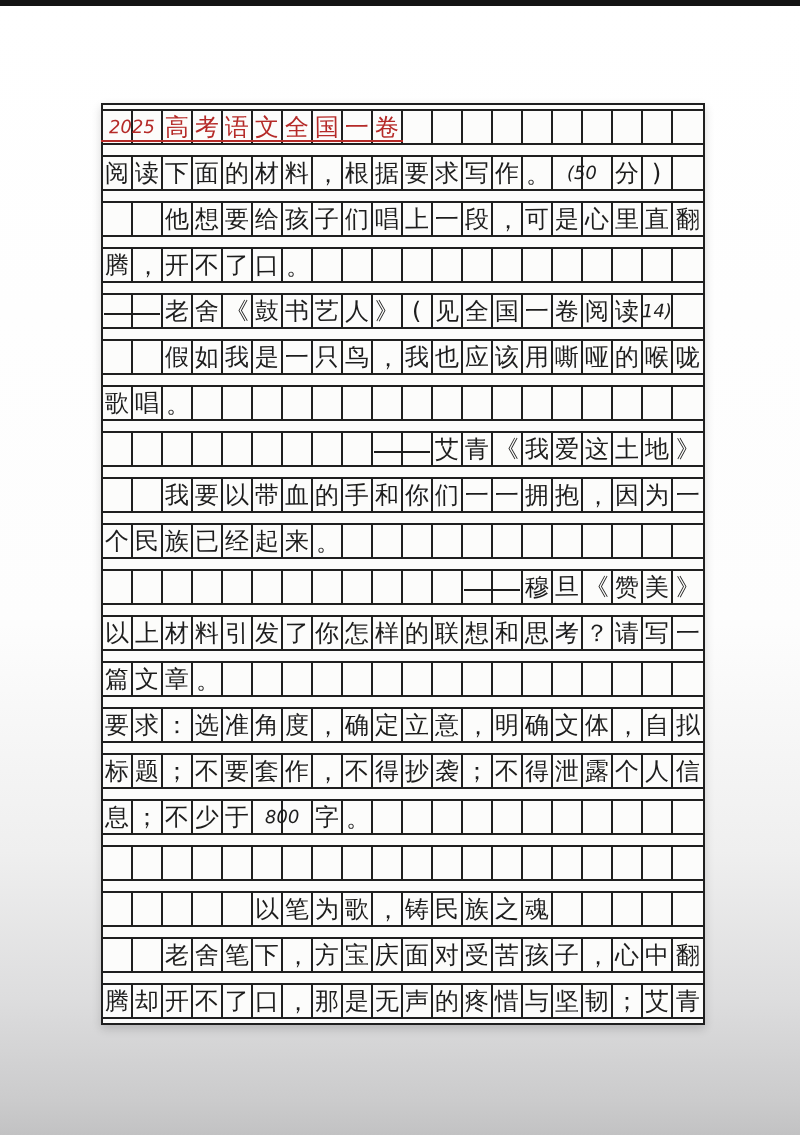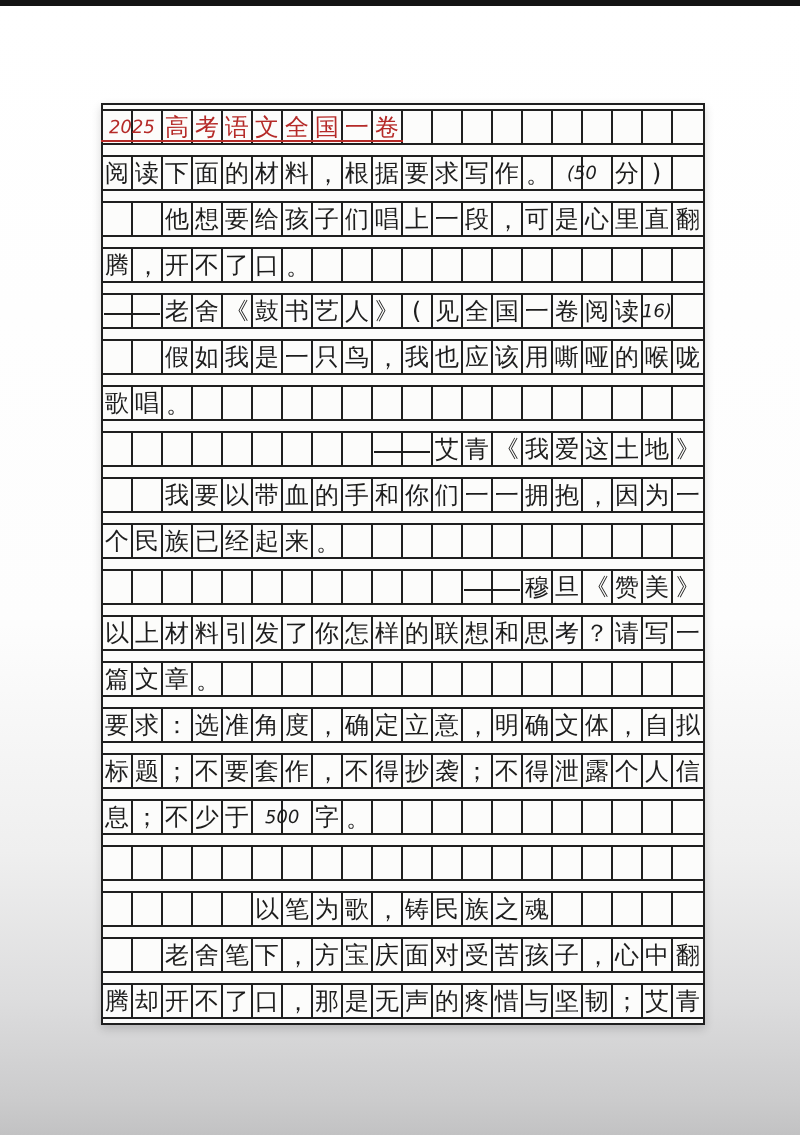--- a/index.html
+++ b/index.html
@@ -297,21 +297,21 @@
         <div class="cell">
           <span class="glyph">卷</span>
         </div>
         <div class="cell">
           <span class="glyph">阅</span>
         </div>
         <div class="cell">
           <span class="glyph">读</span>
         </div>
         <div class="cell num">
-          <span class="glyph">16)</span>
+          <span class="glyph">14)</span>
         </div>
         <div class="cell"></div>
       </div>
       <div class="ggap"></div>
       <div class="grow">
         <div class="cell"></div>
         <div class="cell"></div>
         <div class="cell">
           <span class="glyph">假</span>
         </div>
@@ -803,21 +803,21 @@
         <div class="cell">
           <span class="glyph">不</span>
         </div>
         <div class="cell">
           <span class="glyph">少</span>
         </div>
         <div class="cell">
           <span class="glyph">于</span>
         </div>
         <div class="cell span2 split num">
-          <span class="glyph">500</span>
+          <span class="glyph">800</span>
         </div>
         <div class="cell">
           <span class="glyph">字</span>
         </div>
         <div class="cell punct-low">
           <span class="glyph">。</span>
         </div>
         <div class="cell"></div>
         <div class="cell"></div>
         <div class="cell"></div>

